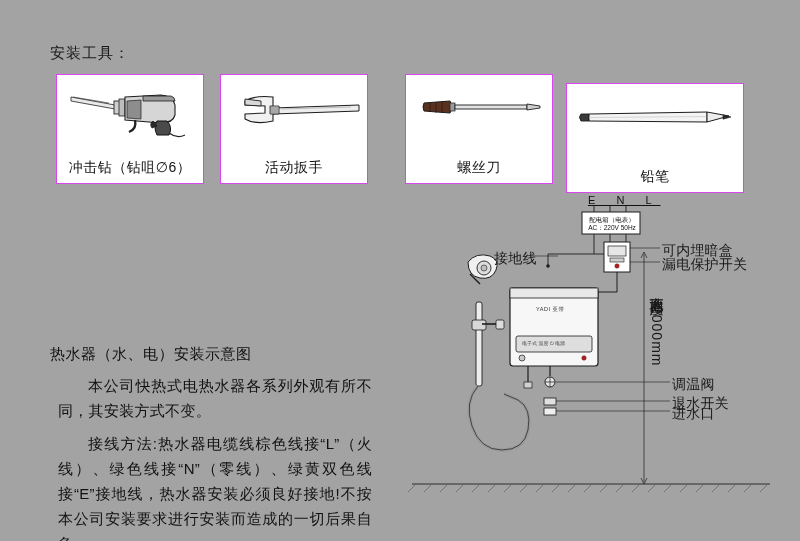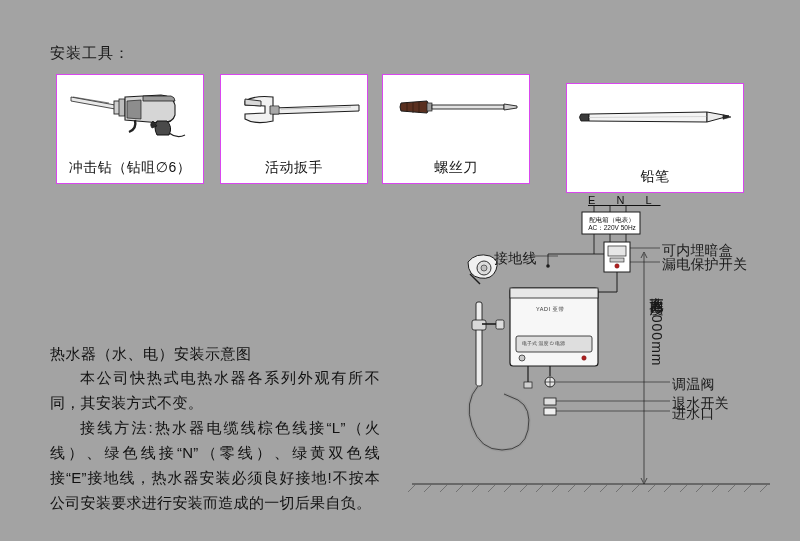--- a/index.html
+++ b/index.html
@@ -43,21 +43,21 @@
     position: absolute;
     left: 0; right: 0;
     bottom: 6px;
     text-align: center;
     font-size: 14px;
     letter-spacing: 0.5px;
     color: #111;
   }
   #tool0 { left: 56px;  top: 74px;  width: 148px; height: 110px; }
   #tool1 { left: 220px; top: 74px;  width: 148px; height: 110px; padding-left: 48px; }
-  #tool2 { left: 382px; top: 74px;  width: 148px; height: 110px; }
+  #tool2 { left: 405px; top: 74px;  width: 148px; height: 110px; }
   #tool3 { left: 566px; top: 83px;  width: 178px; height: 110px; }
 
   
   .body-heading {
     position: absolute;
     left: 50px;
     top: 345px;
     font-size: 15px;
     letter-spacing: 0.5px;
     color: #111;
@@ -67,21 +67,21 @@
     left: 50px;
     top: 365px;
     width: 330px;
     font-size: 15px;
     line-height: 25px;
     letter-spacing: 0.3px;
     color: #111;
     text-align: justify;
   }
   .body-para p {
-    margin: 0;
+    margin: 8px;
   }
   .indent {
     text-indent: 2em;
   }
 
   
   #diagram {
     position: absolute;
     left: 398px;
     top: 196px;

